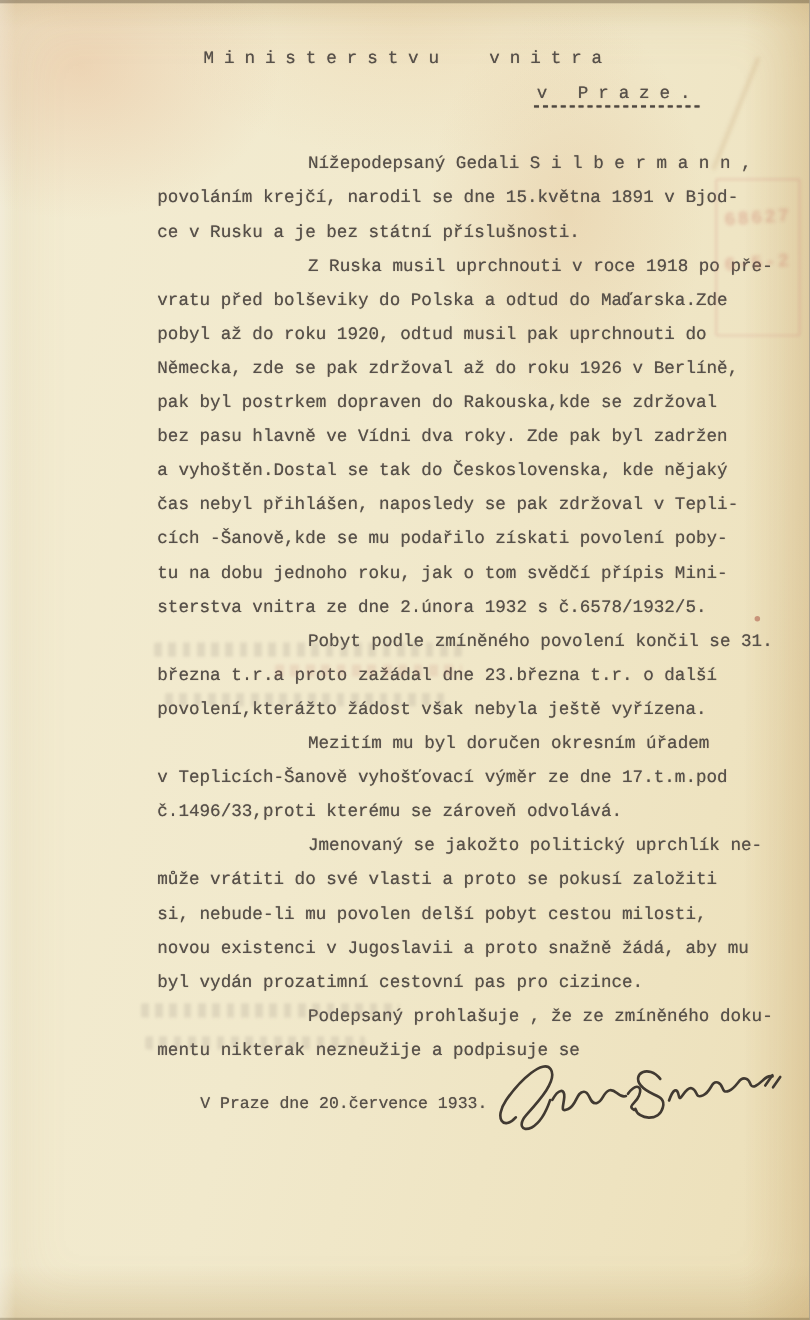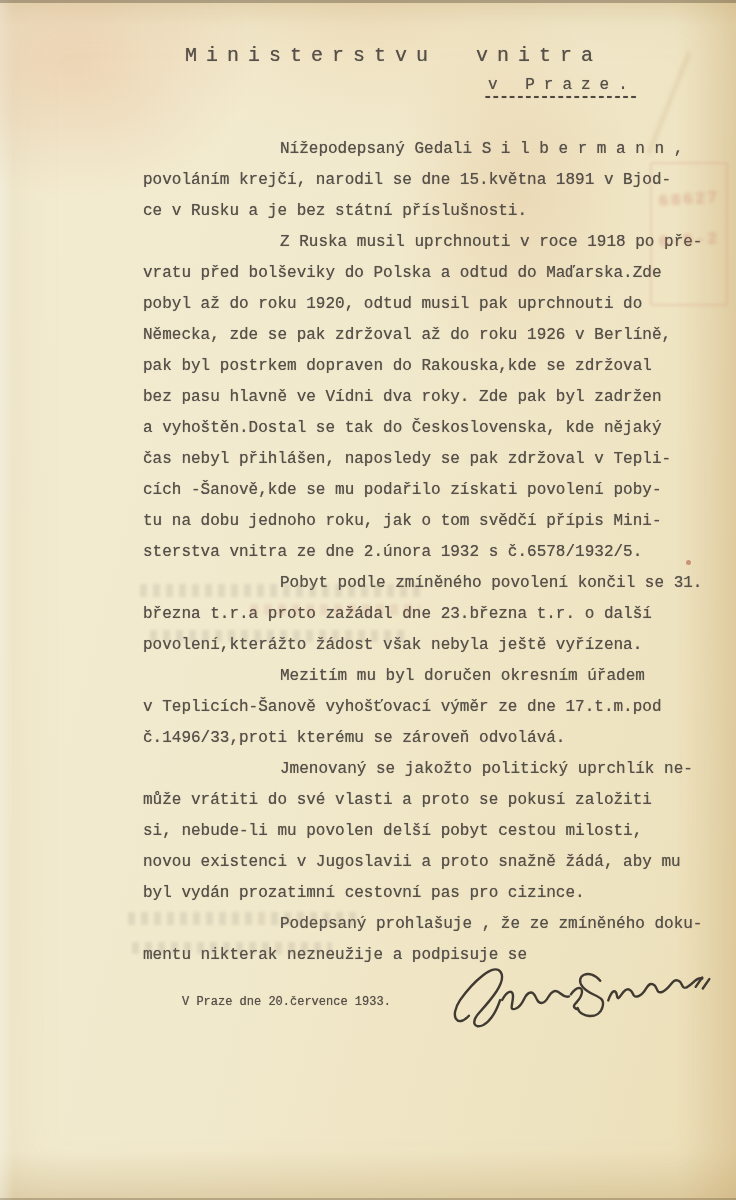--- a/index.html
+++ b/index.html
@@ -19,29 +19,29 @@
       linear-gradient(105deg, #f3ecd2 0%, #f1e9cc 45%, #eee3c0 80%, #ecdfb8 100%);
     box-shadow: inset 0 0 60px rgba(170,140,90,.18);
     font-family:"Liberation Mono","DejaVu Sans Mono",monospace;
     color:#56504a;
   }
   .scan-edge-top{position:absolute;top:0;left:0;width:100%;height:3px;background:rgba(70,58,40,.35);}
   .scan-edge-bottom{position:absolute;bottom:0;left:0;width:100%;height:2px;background:rgba(90,75,50,.30);}
   .crease{position:absolute;left:668px;top:48px;width:2px;height:110px;background:rgba(196,164,120,.55);transform:rotate(22deg);filter:blur(2px);}
 
   .typed{white-space:pre;text-shadow:0 0 .7px rgba(86,74,60,.75);}
-  .addr1{position:absolute;left:185px;top:44px;font-size:20px;letter-spacing:9px;word-spacing:18px;}
+  .addr1{position:absolute;left:185px;top:44px;font-size:16px;letter-spacing:9px;word-spacing:18px;}
   .addr2{position:absolute;left:488px;top:76px;font-size:16px;letter-spacing:9px;text-align:right;}
   .addr-underline{position:absolute;left:483px;top:88px;font-size:16px;font-weight:bold;letter-spacing:-1.5px;color:#4e4841;}
 
   .doc-body{position:absolute;left:143px;top:134px;width:575px;font-size:16px;line-height:31px;}
   .doc-body .line{height:31px;}
   .doc-body .line.first{padding-left:137px;}
 
-  .dateline{position:absolute;left:182px;top:995px;font-size:12px;}
+  .dateline{position:absolute;left:182px;top:995px;font-size:15px;}
 
   .signature{position:absolute;left:438px;top:952px;transform:rotate(-3deg);}
   .signature path{stroke:#413a32;stroke-width:2.4;fill:none;stroke-linecap:round;stroke-linejoin:round;}
 
   
   .bleed{position:absolute;filter:blur(1.6px);opacity:.5;border-radius:2px;
     background:repeating-linear-gradient(90deg, rgba(148,136,124,.38) 0 7px, rgba(148,136,124,0) 7px 13px);}
   .bleed.pink{background:repeating-linear-gradient(90deg, rgba(190,120,105,.30) 0 8px, rgba(190,120,105,0) 8px 14px);}
 
   

